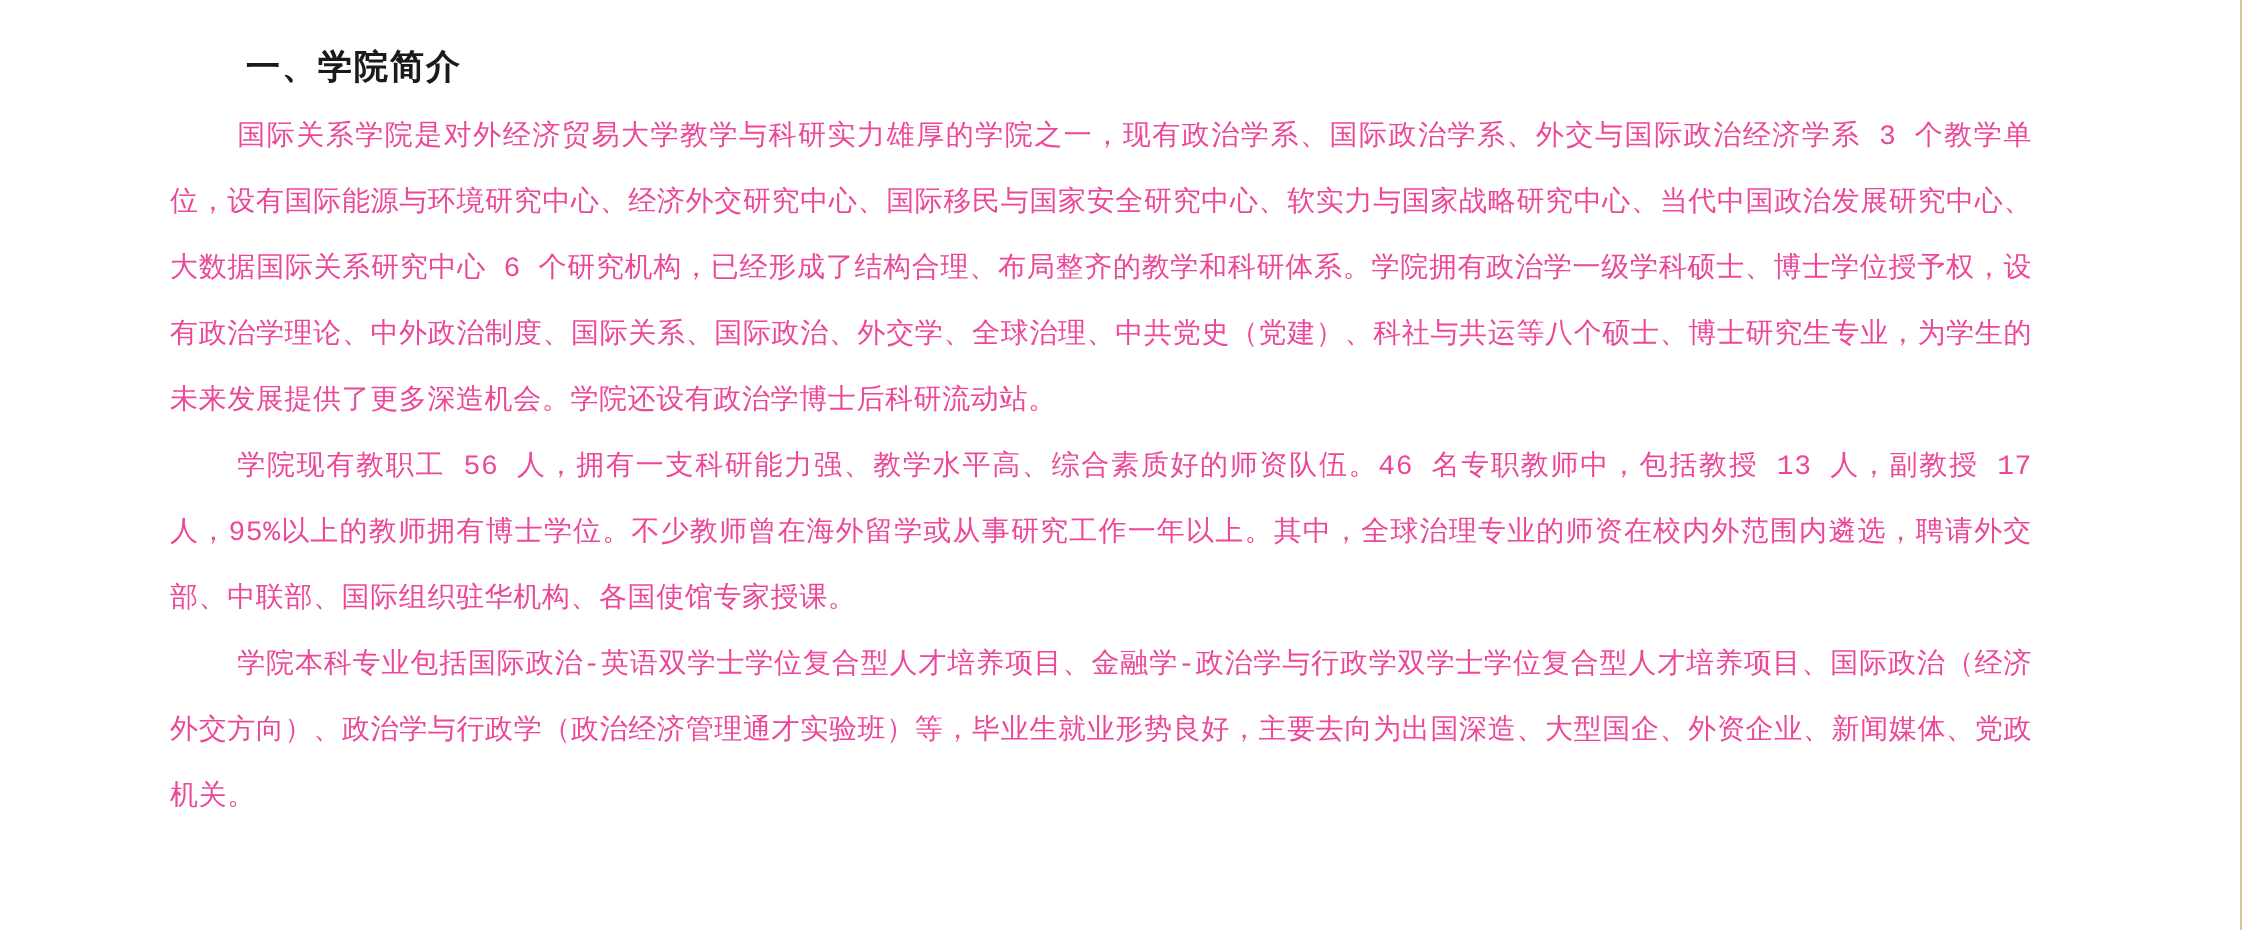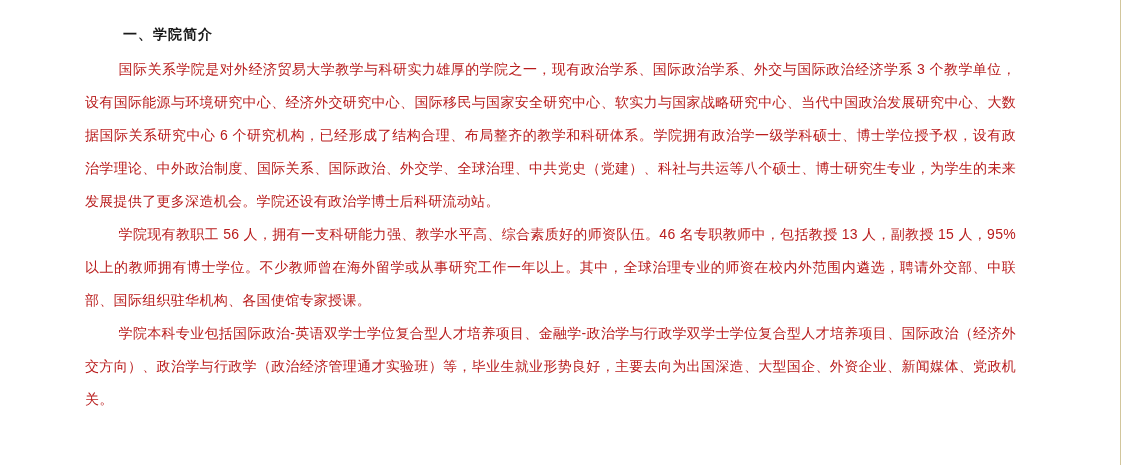--- a/index.html
+++ b/index.html
@@ -24,51 +24,51 @@
   .content {
     position: absolute;
     top: 22px;
     left: 85px;
     width: 931px;
     box-sizing: border-box;
   }
   .section-heading {
     margin: 0 0 7px 0;
     padding-left: 38px;
-    font-size: 14px;
+    font-size: 17px;
     line-height: 24px;
     font-weight: bold;
     color: #1a1a1a;
     font-family: "DejaVu Sans", sans-serif;
     letter-spacing: 1px;
   }
   .body-paragraph {
     margin: 0;
     font-size: 14px;
     line-height: 33px;
-    color: #b91c1c;
+    color: #ec4899;
     text-align: justify;
     text-justify: inter-ideograph;
     text-indent: 2.4em;
-    font-family: Liberation Sans, sans-serif;
+    font-family: Liberation Mono, monospace;
     letter-spacing: 0.3px;
   }
   .page-edge-line {
     position: absolute;
     top: 0;
     right: 1px;
     width: 1px;
     height: 465px;
     background: #d2c69c;
   }
 </style>
 </head>
 <body>
 
 <div class="page">
   <div class="content">
     <h2 class="section-heading">一、学院简介</h2>
     <p class="body-paragraph">国际关系学院是对外经济贸易大学教学与科研实力雄厚的学院之一，现有政治学系、国际政治学系、外交与国际政治经济学系 3 个教学单位，设有国际能源与环境研究中心、经济外交研究中心、国际移民与国家安全研究中心、软实力与国家战略研究中心、当代中国政治发展研究中心、大数据国际关系研究中心 6 个研究机构，已经形成了结构合理、布局整齐的教学和科研体系。学院拥有政治学一级学科硕士、博士学位授予权，设有政治学理论、中外政治制度、国际关系、国际政治、外交学、全球治理、中共党史（党建）、科社与共运等八个硕士、博士研究生专业，为学生的未来发展提供了更多深造机会。学院还设有政治学博士后科研流动站。</p>
-    <p class="body-paragraph">学院现有教职工 56 人，拥有一支科研能力强、教学水平高、综合素质好的师资队伍。46 名专职教师中，包括教授 13 人，副教授 15 人，95%以上的教师拥有博士学位。不少教师曾在海外留学或从事研究工作一年以上。其中，全球治理专业的师资在校内外范围内遴选，聘请外交部、中联部、国际组织驻华机构、各国使馆专家授课。</p>
+    <p class="body-paragraph">学院现有教职工 56 人，拥有一支科研能力强、教学水平高、综合素质好的师资队伍。46 名专职教师中，包括教授 13 人，副教授 17 人，95%以上的教师拥有博士学位。不少教师曾在海外留学或从事研究工作一年以上。其中，全球治理专业的师资在校内外范围内遴选，聘请外交部、中联部、国际组织驻华机构、各国使馆专家授课。</p>
     <p class="body-paragraph">学院本科专业包括国际政治-英语双学士学位复合型人才培养项目、金融学-政治学与行政学双学士学位复合型人才培养项目、国际政治（经济外交方向）、政治学与行政学（政治经济管理通才实验班）等，毕业生就业形势良好，主要去向为出国深造、大型国企、外资企业、新闻媒体、党政机关。</p>
   </div>
   <div class="page-edge-line"></div>
 </div>
 
 </body></html>

